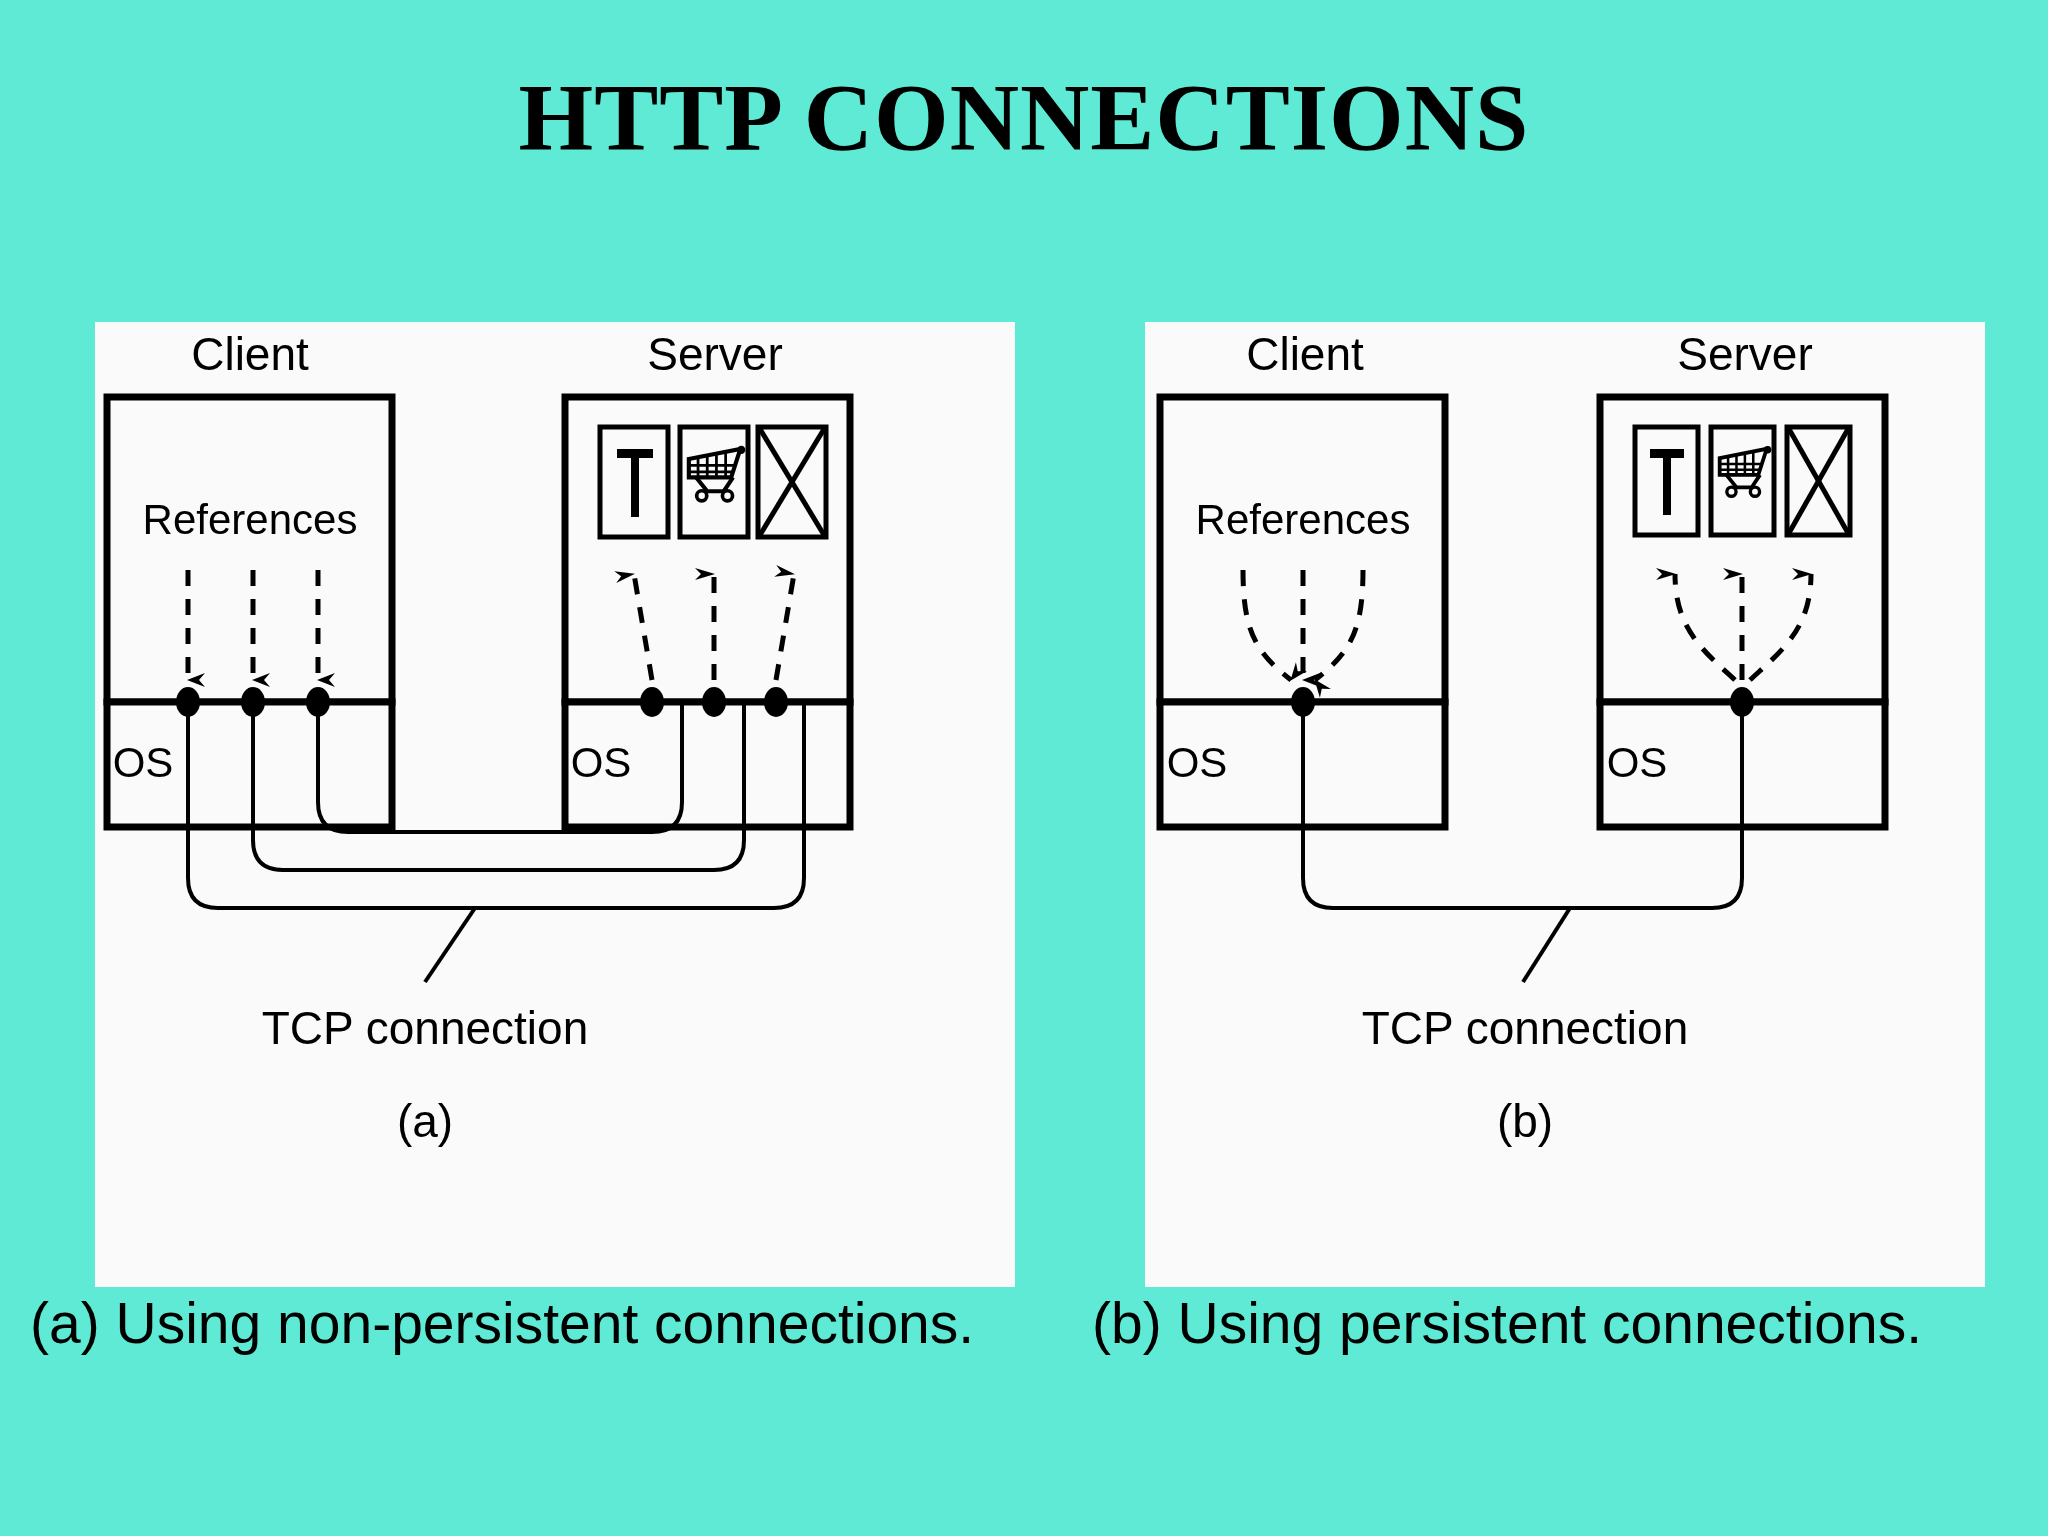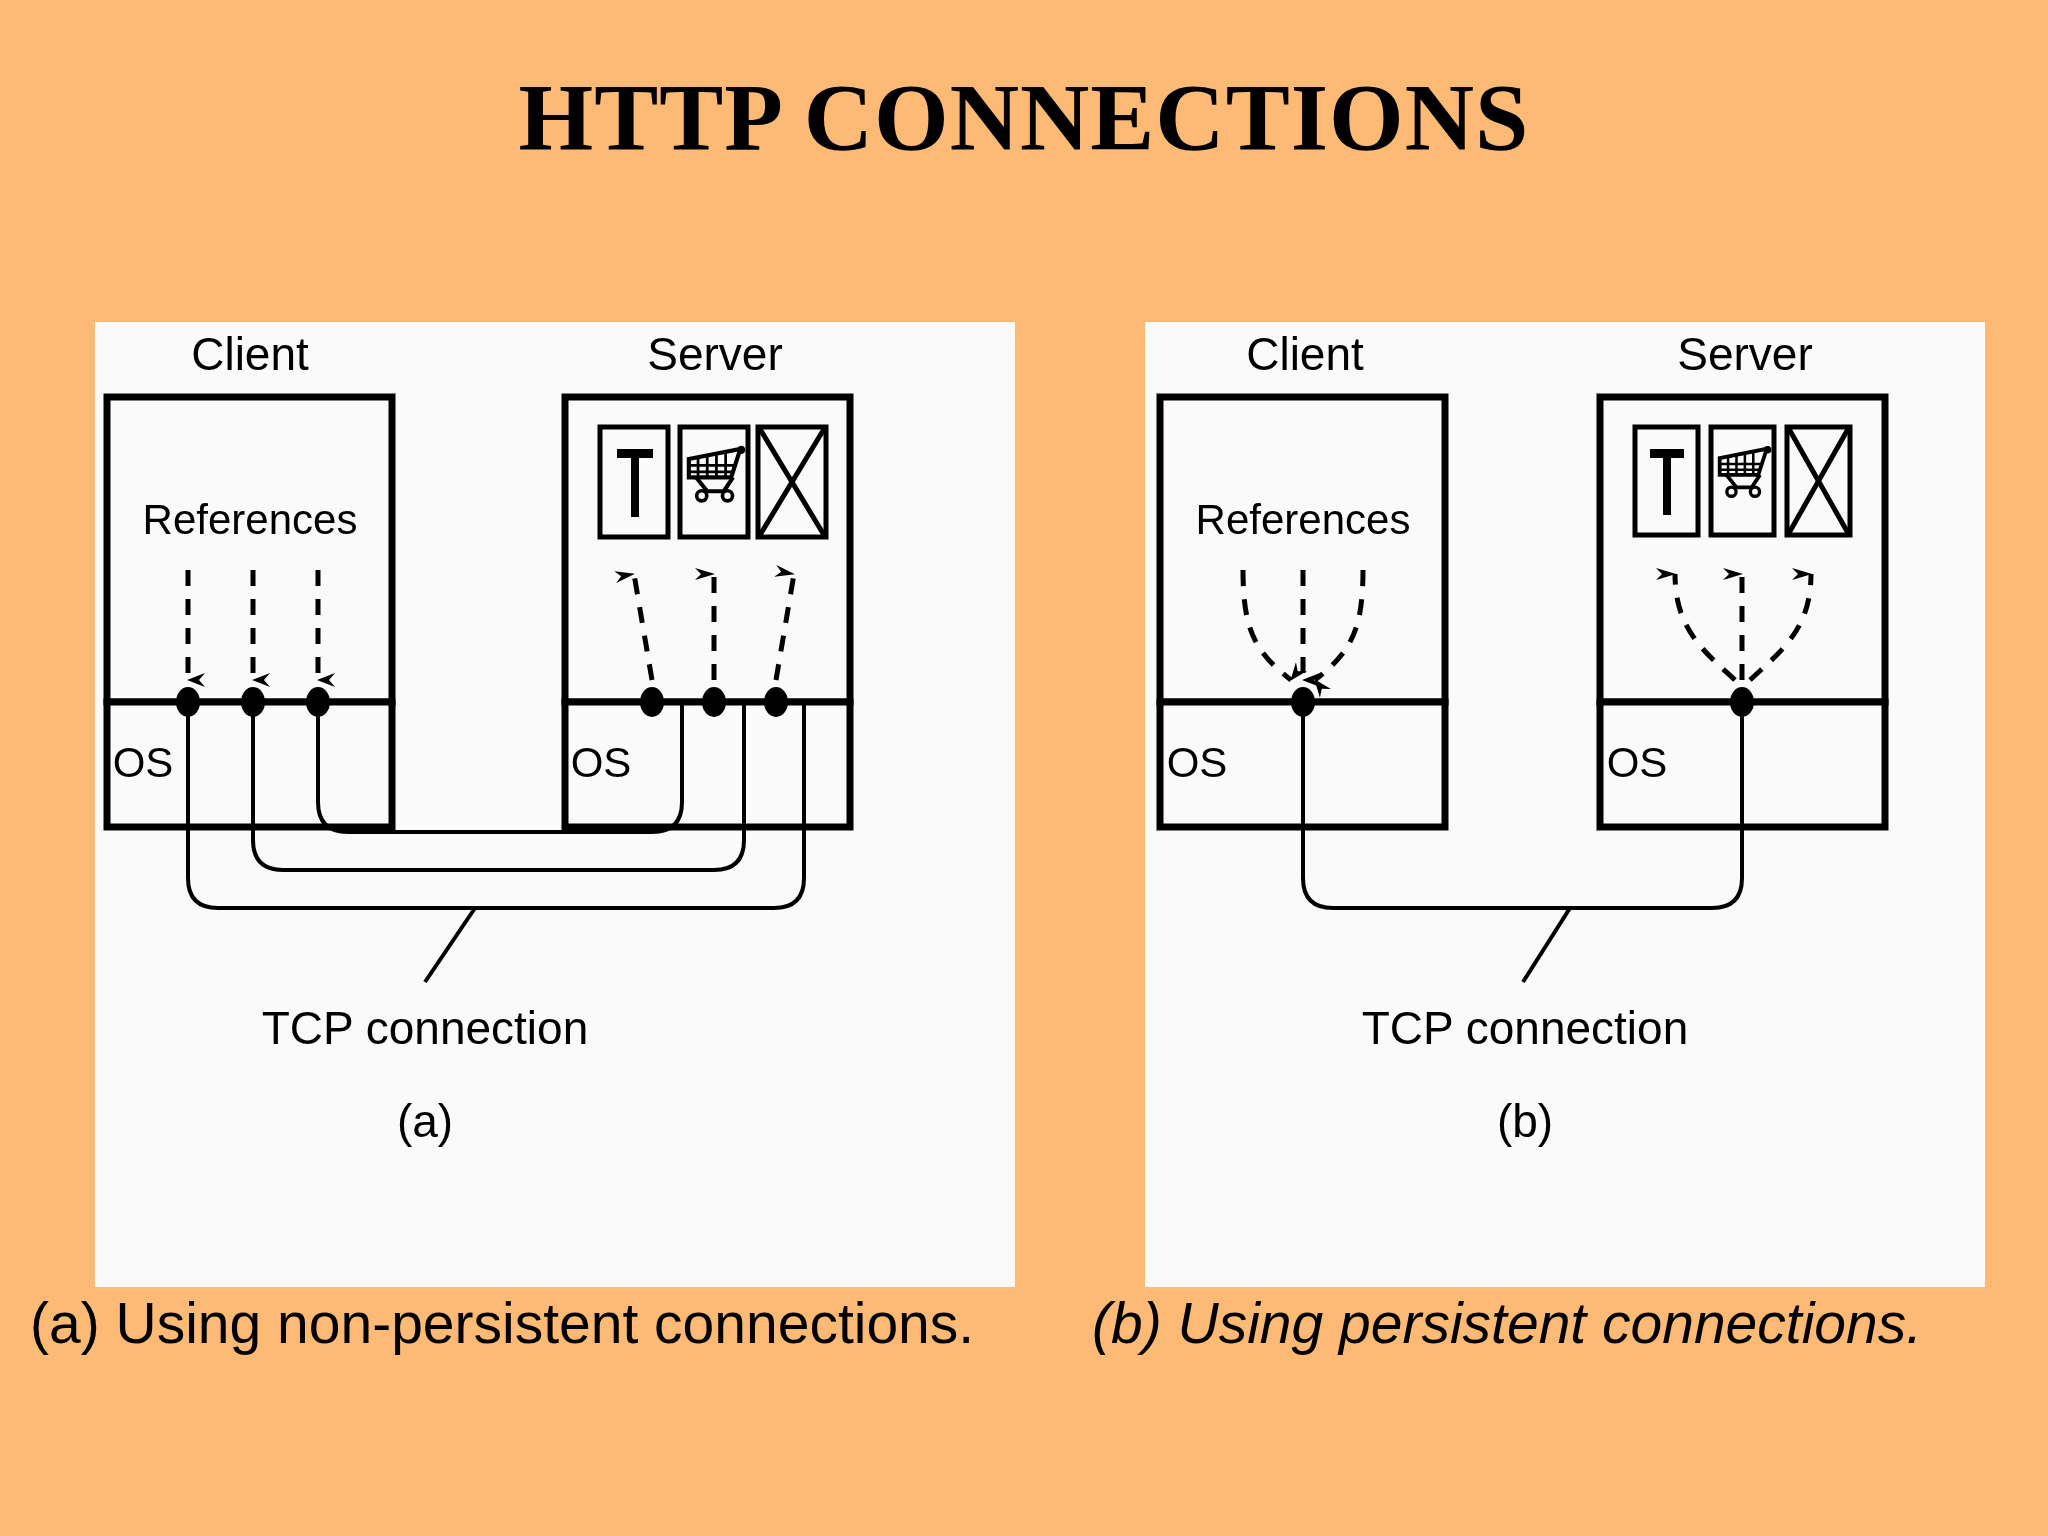--- a/index.html
+++ b/index.html
@@ -10,21 +10,21 @@
   body {
     width: 2048px;
     height: 1536px;
     position: relative;
     font-family: "Liberation Sans", sans-serif;
     overflow: hidden;
   }
   #slide {
     position: absolute;
     inset: 0;
-    background: #fdba74;
+    background: #5eead4;
   }
   
   .title {
     position: absolute;
     left: 0;
     top: 68px;
     width: 2048px;
     text-align: center;
     font-family: "Liberation Serif", serif;
     font-weight: bold;
@@ -60,21 +60,21 @@
   
   .caption {
     position: absolute;
     font-family: "Liberation Sans", sans-serif;
     font-size: 57px;
     color: #000000;
     white-space: nowrap;
     line-height: 1.1;
   }
   #caption-a { left: 30px; top: 1292px; }
-  #caption-b { left: 1092px; top: 1292px; font-style: italic; }
+  #caption-b { left: 1092px; top: 1292px; }
 </style>
 </head>
 <body>
 
 <div id="slide">
 
   <div class="title">HTTP CONNECTIONS</div>
 
   <div class="panel" id="panel-a">
     <svg viewBox="0 0 920 965" xmlns="http://www.w3.org/2000/svg">

